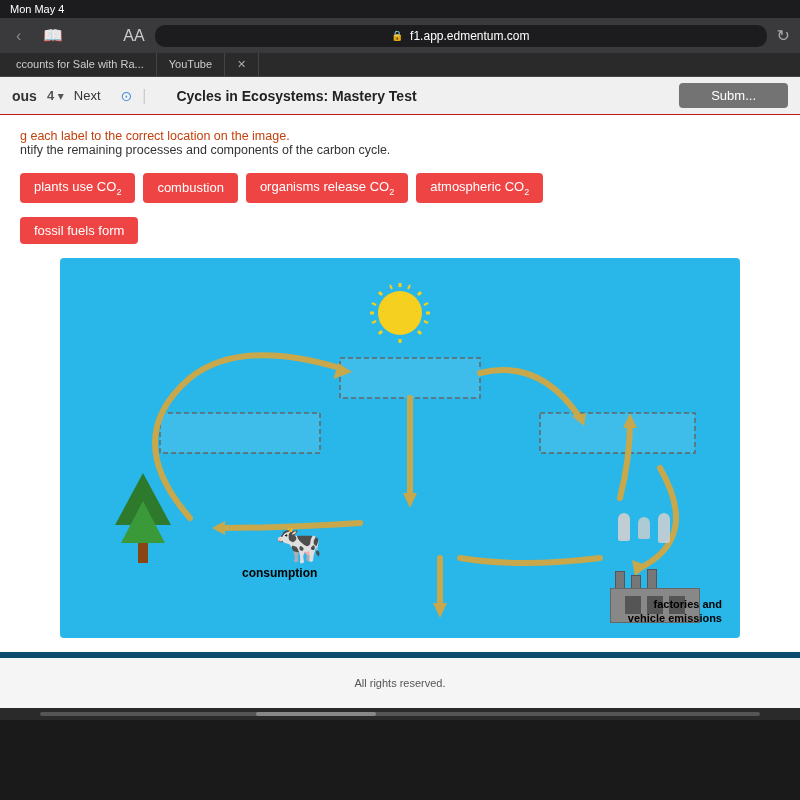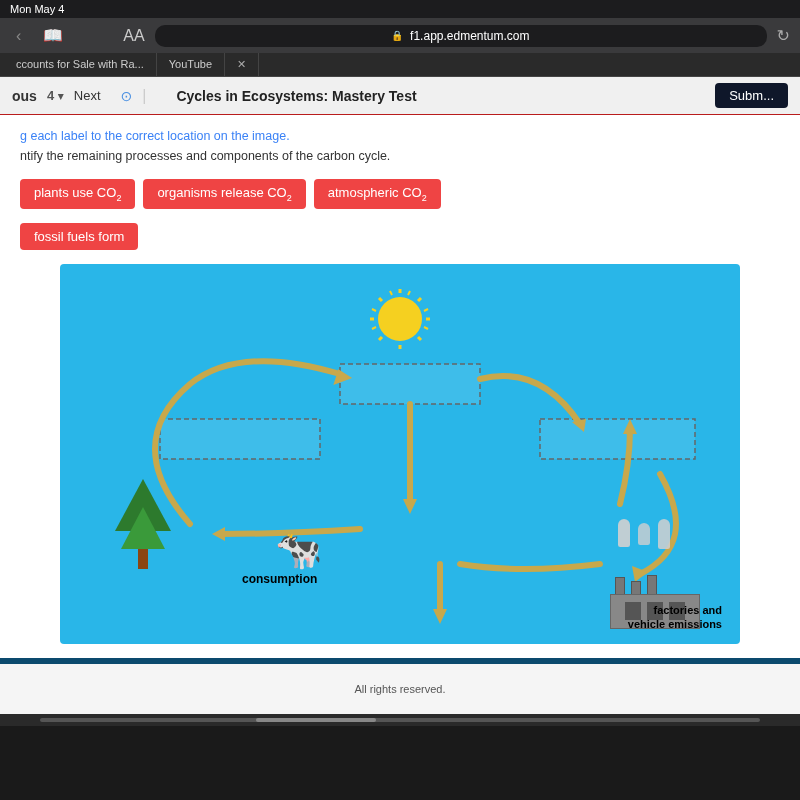--- a/index.html
+++ b/index.html
@@ -110,40 +110,39 @@
 
     .page-title {
       font-size: 14px;
       font-weight: 600;
       color: #222;
       margin-left: 20px;
     }
 
     .submit-btn {
       margin-left: auto;
-      background: #0f172a;
+      background: #737373;
       color: white;
       border: none;
-      padding: 5px 14px;
+      padding: 5px 32px;
       border-radius: 4px;
       font-size: 13px;
       cursor: pointer;
     }
 
     
     .main-content {
       background: #fff;
       padding: 14px 20px;
       min-height: 140px;
     }
 
     .instruction-1 {
       font-size: 12.5px;
-      color: #3b82f6;
-      margin-bottom: 6px;
+      color: #c2410c;
     }
 
     .instruction-2 {
       font-size: 12.5px;
       color: #333;
       margin-bottom: 16px;
     }
 
     
     .label-chips {
@@ -252,20 +251,23 @@
   <button class="submit-btn">Subm...</button>
 </div>
 
 <div class="main-content">
   <p class="instruction-1">g each label to the correct location on the image.</p>
   <p class="instruction-2">ntify the remaining processes and components of the carbon cycle.</p>
 
   <div class="label-chips">
     <div class="label-chip">
       <span>plants use CO<sub>2</sub></span>
+    </div>
+    <div class="label-chip">
+      <span>combustion</span>
     </div>
     <div class="label-chip">
       <span>organisms release CO<sub>2</sub></span>
     </div>
     <div class="label-chip">
       <span>atmospheric CO<sub>2</sub></span>
     </div>
   </div>
   <div class="label-chips">
     <div class="label-chip">

